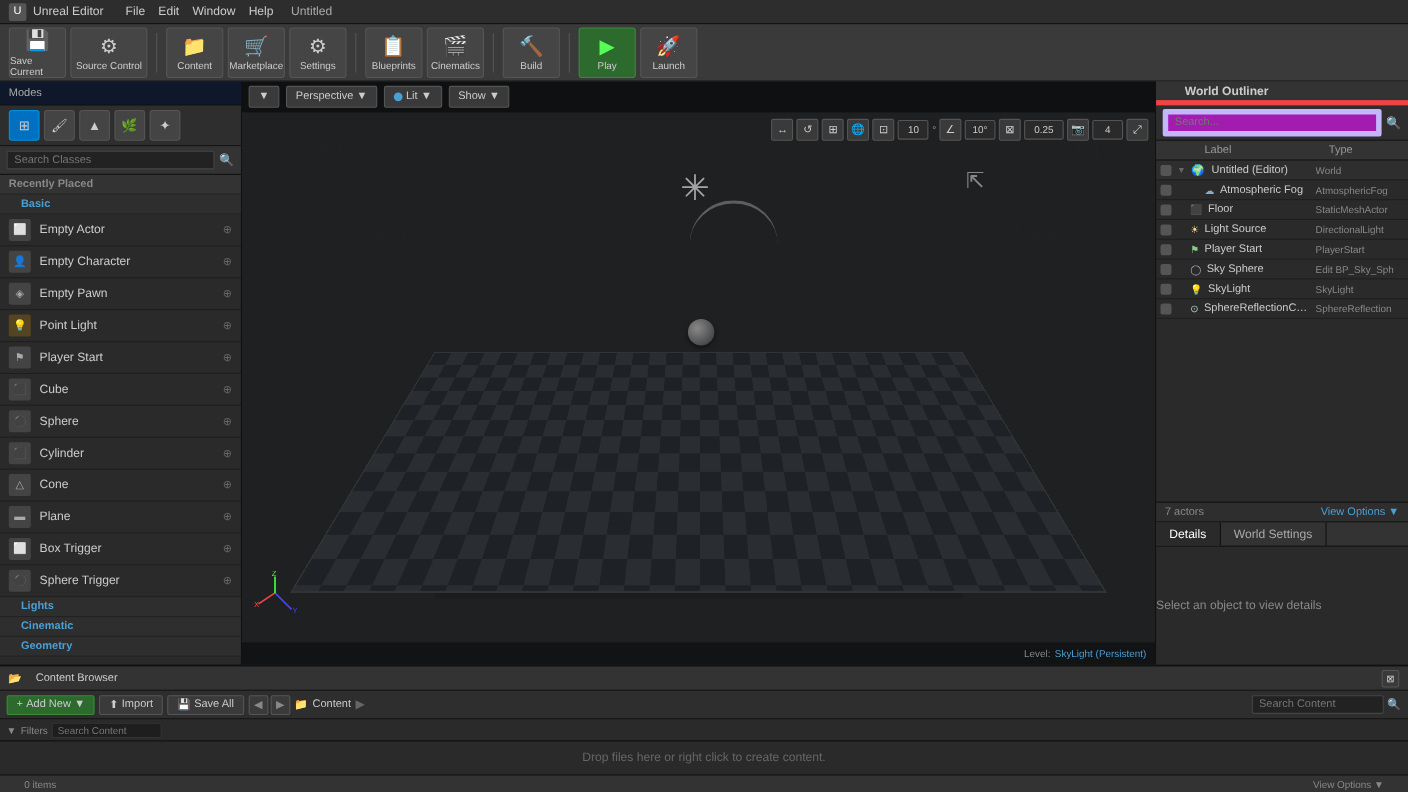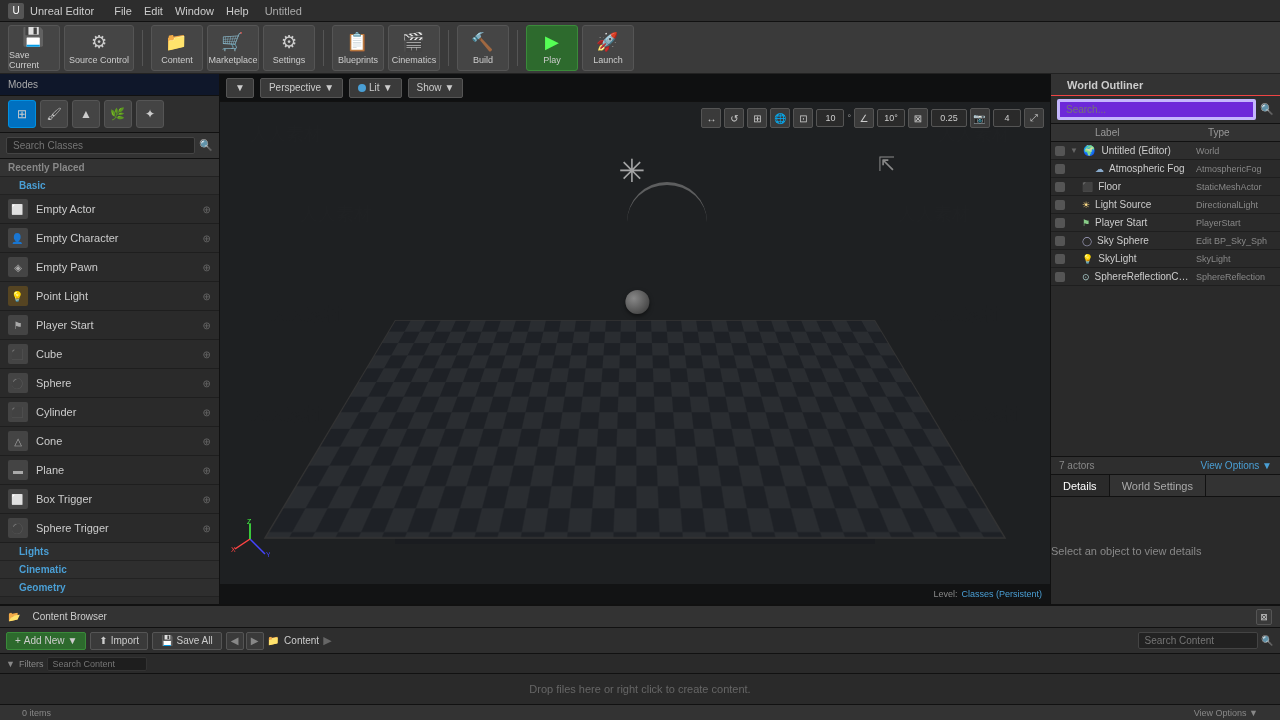--- a/index.html
+++ b/index.html
@@ -276,38 +276,38 @@
       background: #2a2a2a;
       border-left: 1px solid #111;
       display: flex;
       flex-direction: column;
     }
     #outliner-header {
       height: 22px;
       background: #333;
       display: flex;
       align-items: center;
-      padding: 0 16px;
+      padding: 0 26px;
       font-size: 11px;
       font-weight: bold;
       color: #ccc;
-      border-bottom: 1px solid #ef4444;
+      border-bottom: 5px solid #ef4444;
     }
     #outliner-search {
       display: flex;
       align-items: center;
       padding: 3px 6px;
       background: #2e2e2e;
       border-bottom: 1px solid #111;
       gap: 4px;
     }
     #outliner-search input {
       flex: 1;
-      background: #6d28d9;
-      border: 3px solid #c4b5fd;
+      background: #a21caf;
+      border: 5px solid #c4b5fd;
       color: #ccc;
       padding: 2px 6px;
       font-size: 10px;
       border-radius: 2px;
       outline: none;
     }
     #outliner-cols {
       display: flex;
       background: #333;
       border-bottom: 1px solid #111;
@@ -767,21 +767,21 @@
       <div class="watermark" style="top:100px; left:80px; font-size:18px; opacity:0.07;">人人素材</div>
       <div class="watermark" style="top:100px; right:80px; font-size:18px; opacity:0.07;">人人素材</div>
       <div class="watermark" style="top:200px; left:50px; font-size:18px; opacity:0.07;">人人素材</div>
       <div class="watermark" style="top:200px; right:50px; font-size:18px; opacity:0.07;">人人素材</div>
       <div class="watermark" style="top:300px; left:30px; font-size:18px; opacity:0.07;">人人素材</div>
       <div class="watermark" style="top:300px; right:30px; font-size:18px; opacity:0.07;">人人素材</div>
     </div>
 
     <div id="viewport-bottom">
       <span style="margin-right:4px;">Level:</span>
-      <span class="level-link">Classes (Persistent)</span>
+      <span class="level-link">SkyLight (Persistent)</span>
     </div>
   </div>
 
   <div id="right-panel">
     <div id="outliner-header">
       <span>World Outliner</span>
     </div>
     <div id="outliner-search">
       <input type="text" placeholder="Search..." style="">
       <span style="color:#888;">🔍</span>

